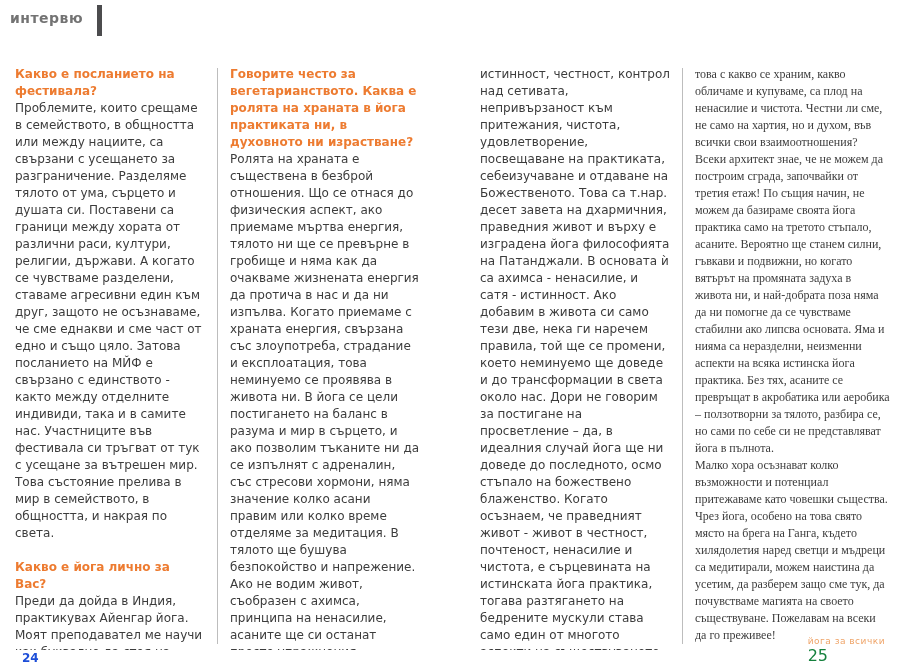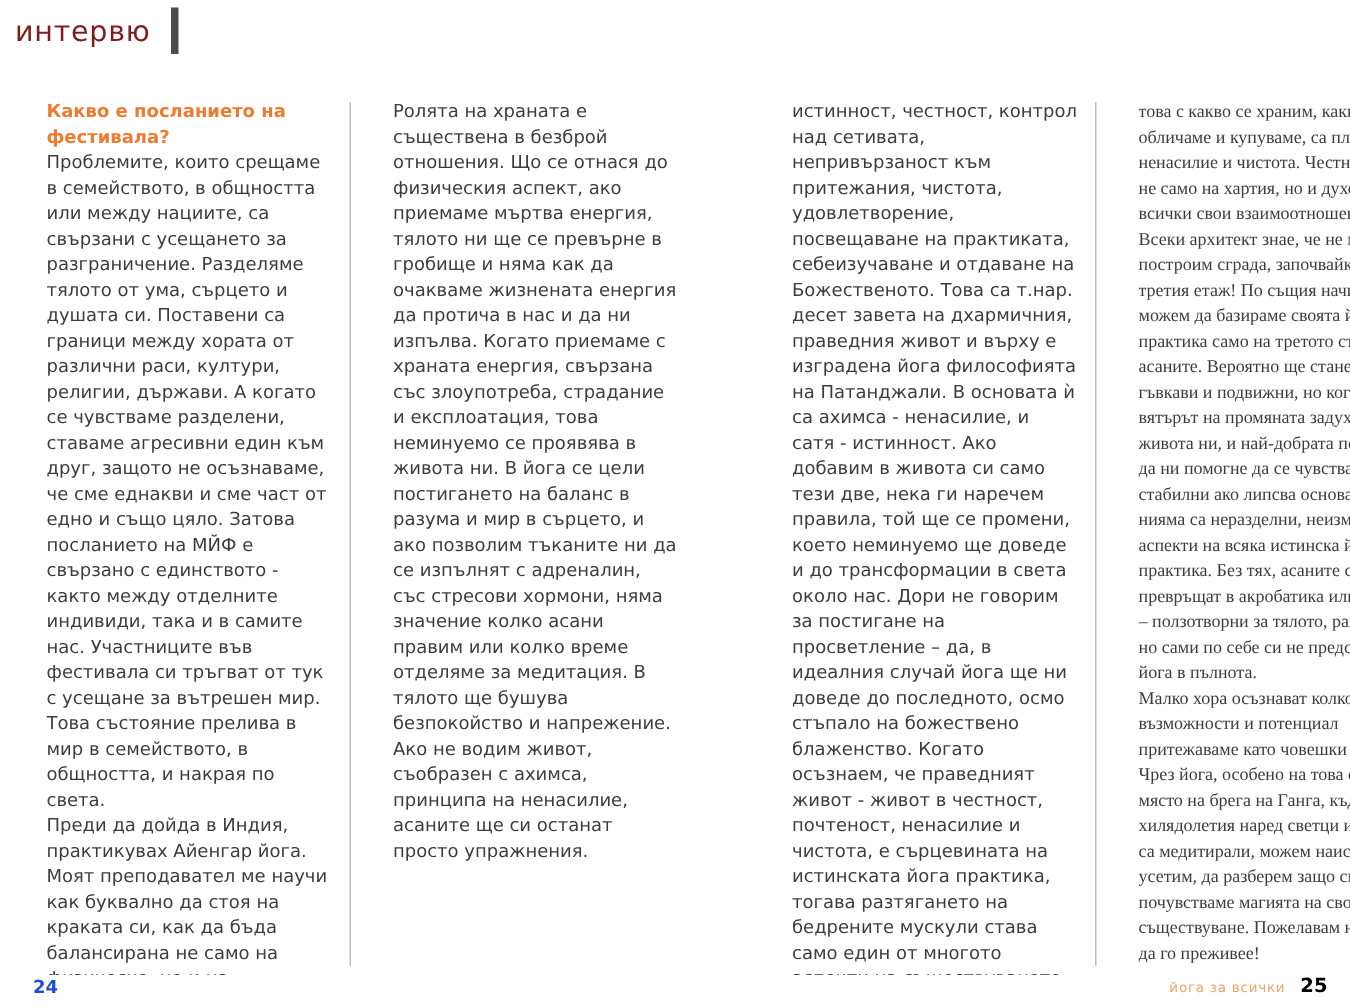--- a/index.html
+++ b/index.html
@@ -6,67 +6,69 @@
   body{
     width:900px;height:672px;position:relative;overflow:hidden;
     background:#ffffff;
     font-family:"DejaVu Sans","Liberation Sans",sans-serif;
     color:#3c3c3c;
   }
   .spread{position:absolute;inset:0;background:#fff;}
   
   .header{position:absolute;left:10px;top:5px;display:flex;align-items:flex-start;}
   .header-label{
-    color:#7f1d1d;font-size:19px;font-weight:normal;letter-spacing:.5px;
+    color:#737373;font-size:14px;font-weight:bold;letter-spacing:.5px;
     padding-top:5px;
   }
   .header-bar{display:inline-block;width:5px;height:31px;background:#4c4c4e;margin-left:14px;}
   
   .content{position:absolute;left:15px;top:66px;display:flex;align-items:flex-start;}
-  .col{width:190px;height:584px;overflow:hidden;margin-left:16px;}
+  .col{width:190px;height:584px;overflow:hidden;}
   .col-wide{width:195px;font-family:Liberation Serif, serif;}
   .vdiv{width:1px;height:576px;background:#bdbdbd;margin:2px 12px 0 12px;}
   .gutter{width:60px;height:10px;}
   .q{
     color:#ed7b30;font-weight:bold;font-size:12px;line-height:17px;
     margin:17px 0 0 0;
   }
   .q.first{margin-top:0;}
   .a{font-size:12px;line-height:17px;margin:0;color:#3c3c3c;}
   
   .footer-left{
     position:absolute;left:22px;bottom:7px;font-size:12px;font-weight:bold;color:#1d4ed8;
   }
   .footer-right{
-    position:absolute;right:15px;bottom:7px;display:flex;align-items:baseline;gap:10px;
+    position:absolute;right:15px;bottom:7px;display:flex;align-items:baseline;flex-direction:column;
   }
   .footer-mag{color:#efa468;font-size:9px;letter-spacing:.5px;}
-  .footer-num{font-size:13px;font-weight:bold;color:#000000;}
+  .footer-num{font-size:16px;font-weight:normal;color:#15803d;}
 </style>
 </head>
 <body>
 
 <div class="spread">
 
   <div class="header">
     <span class="header-label">интервю</span>
     <span class="header-bar"></span>
   </div>
 
   <div class="content">
 
     <div class="col">
       <p class="q first">Какво е посланието на фестивала?</p>
       <p class="a">Проблемите, които срещаме в семейството, в общността или между нациите, са свързани с усещането за разграничение. Разделяме тялото от ума, сърцето и душата си. Поставени са граници между хората от различни раси, култури, религии, държави. А когато се чувстваме разделени, ставаме агресивни един към друг, защото не осъзнаваме, че сме еднакви и сме част от едно и също цяло. Затова посланието на МЙФ е свързано с единството - както между отделните индивиди, така и в самите нас. Участниците във фестивала си тръгват от тук с усещане за вътрешен мир. Това състояние прелива в мир в семейството, в общността, и накрая по света.</p>
+      <p class="q">Какво е йога лично за Вас?</p>
       <p class="a">Преди да дойда в Индия, практикувах Айенгар йога. Моят преподавател ме научи как буквално да стоя на краката си, как да бъда балансирана не само на физическо, но и на емоционално и психическо ниво. Откакто дойдох тук – тогава бях на 25 – йога ми даде толкова много не само по отношение на практиката върху постелката. Моят живот е изпълнен с бхакти йога – йога на предаността, джнана йога – йога на знанието, карма йога – на безкористното служене. В това аз виждам една прекрасна благословия.</p>
     </div>
 
     <div class="vdiv"></div>
 
     <div class="col">
+      <p class="q first">Говорите често за вегетарианството. Каква е ролята на храната в йога практиката ни, в духовното ни израстване?</p>
       <p class="a">Ролята на храната е съществена в безброй отношения. Що се отнася до физическия аспект, ако приемаме мъртва енергия, тялото ни ще се превърне в гробище и няма как да очакваме жизнената енергия да протича в нас и да ни изпълва. Когато приемаме с храната енергия, свързана със злоупотреба, страдание и експлоатация, това неминуемо се проявява в живота ни. В йога се цели постигането на баланс в разума и мир в сърцето, и ако позволим тъканите ни да се изпълнят с адреналин, със стресови хормони, няма значение колко асани правим или колко време отделяме за медитация. В тялото ще бушува безпокойство и напрежение. Ако не водим живот, съобразен с ахимса, принципа на ненасилие, асаните ще си останат просто упражнения.</p>
 
     </div>
 
     <div class="gutter"></div>
 
     <div class="col">
       <p class="a">истинност, честност, контрол над сетивата, непривързаност към притежания, чистота, удовлетворение, посвещаване на практиката, себеизучаване и отдаване на Божественото. Това са т.нар. десет завета на дхармичния, праведния живот и върху е изградена йога философията на Патанджали. В основата ѝ са ахимса - ненасилие, и сатя - истинност. Ако добавим в живота си само тези две, нека ги наречем правила, той ще се промени, което неминуемо ще доведе и до трансформации в света около нас. Дори не говорим за постигане на просветление – да, в идеалния случай йога ще ни доведе до последното, осмо стъпало на божествено блаженство. Когато осъзнаем, че праведният живот - живот в честност, почтеност, ненасилие и чистота, е сърцевината на истинската йога практика, тогава разтягането на бедрените мускули става само един от многото аспекти на съществуването, който искаме да озарим със светлината на осъзнаването си. Тогава започваме да практикуваме присъствие в сегашния момент и осъзнаване на всичките си действия, а не само на тези, които извършваме на постелката.</p>
 
     </div>

